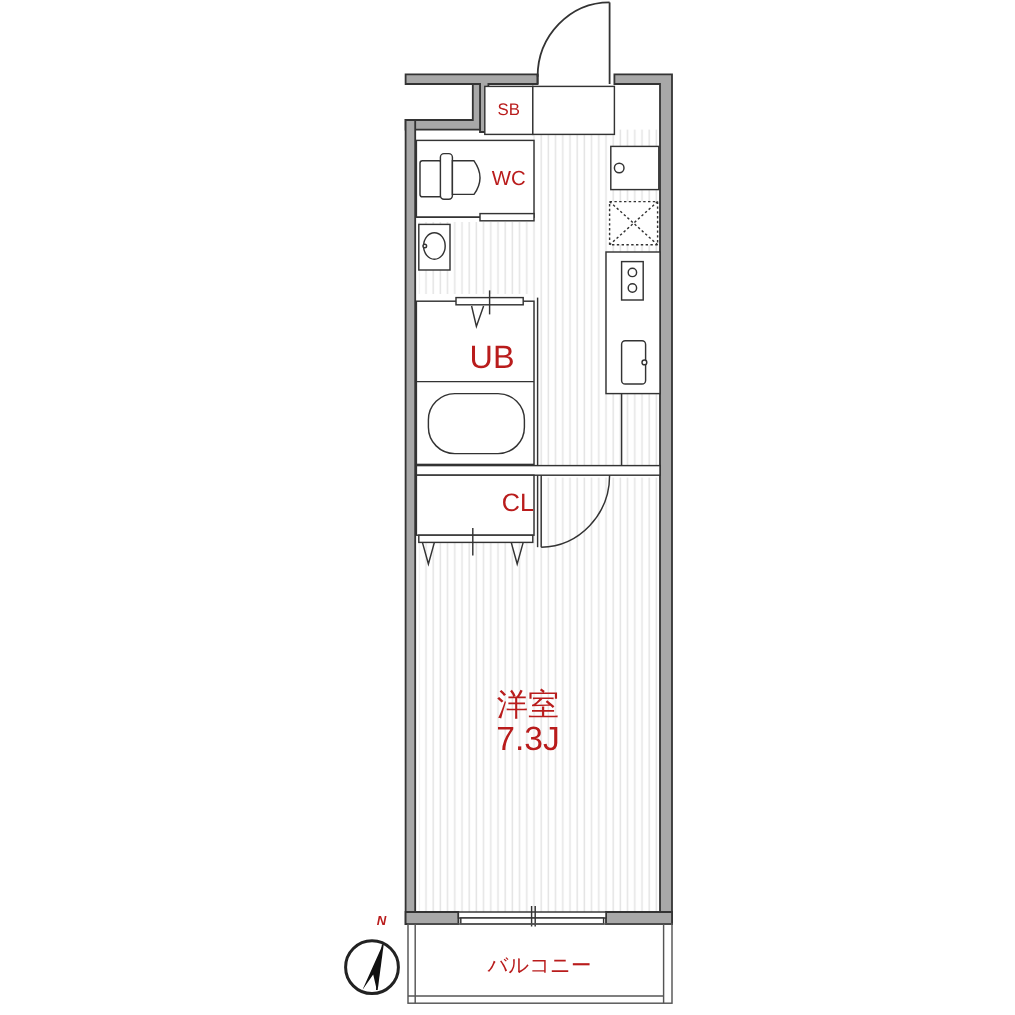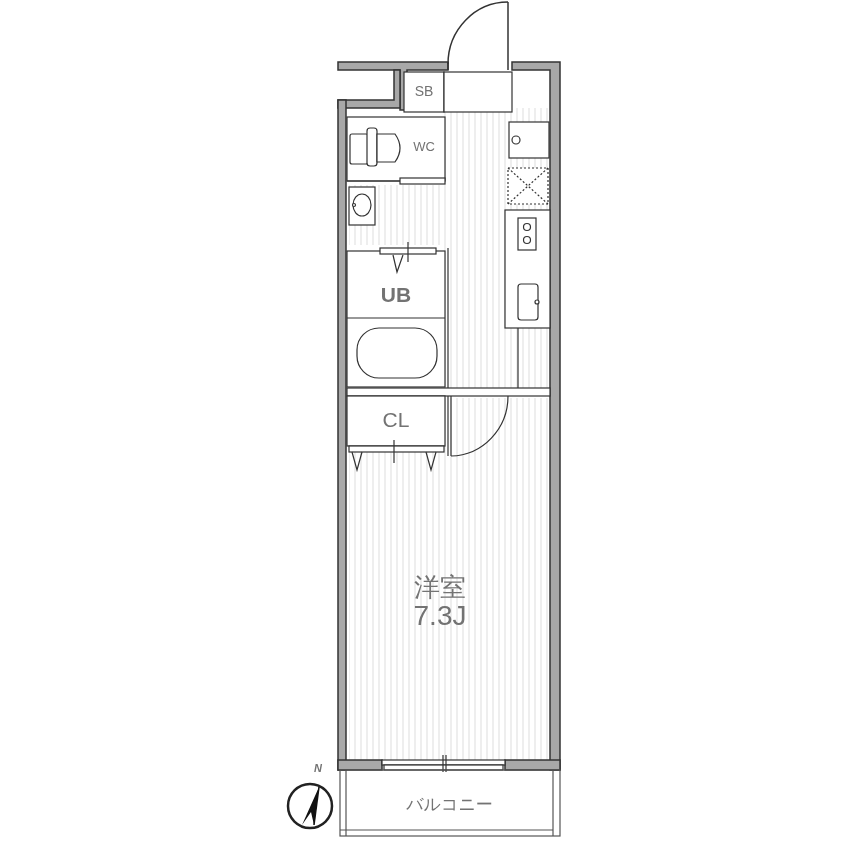--- a/index.html
+++ b/index.html
@@ -1,18 +1,18 @@
 <!DOCTYPE html>
 <html><head>
 <meta charset="utf-8">
 <style>
   html, body { margin:0; padding:0; background:#ffffff; }
   body { width:846px; height:846px; position:relative; overflow:hidden; font-family:"Liberation Sans", "DejaVu Sans", sans-serif; }
   svg { position:absolute; left:0; top:0; }
-  .lbl { position:absolute; color:#737373; text-align:center; white-space:nowrap; }
+  .lbl { position:absolute; color:#b91c1c; text-align:center; white-space:nowrap; }
 </style>
 </head>
 <body>
 
 <svg width="846" height="846" viewBox="0 0 846 846">
   <defs>
     <pattern id="stripes" width="6" height="10" patternUnits="userSpaceOnUse">
       <rect width="6" height="10" fill="#ffffff"></rect>
       <line x1="1" y1="0" x2="1" y2="10" stroke="#e4e4e4" stroke-width="1.2"></line>
     </pattern>
@@ -127,19 +127,19 @@
   </g>
 
   <g>
     <circle cx="310" cy="806" r="22" fill="#fff" stroke="#222" stroke-width="2.5"></circle>
     <path d="M319 787 L302 825 L311 812 L314 825 Z" fill="#111"></path>
     <line x1="319" y1="787" x2="314" y2="825" stroke="#111" stroke-width="1.5"></line>
   </g>
 </svg>
 
 <div class="lbl" style="left:404px;top:83px;width:40px;font-size:14px;">SB</div>
-<div class="lbl" style="left:404px;top:139px;width:40px;font-size:13px;">WC</div>
-<div class="lbl" style="left:347px;top:283px;width:98px;font-size:21px;font-weight:bold;">UB</div>
-<div class="lbl" style="left:347px;top:408px;width:98px;font-size:21px;">CL</div>
+<div class="lbl" style="left:404px;top:139px;width:40px;font-size:17px;">WC</div>
+<div class="lbl" style="left:361px;top:283px;width:98px;font-size:27px;">UB</div>
+<div class="lbl" style="left:347px;top:408px;width:98px;font-size:21px;text-align:right;">CL</div>
 <div class="lbl" style="left:395px;top:570px;width:90px;font-size:26px;">洋室</div>
 <div class="lbl" style="left:395px;top:600px;width:90px;font-size:28px;">7.3J</div>
 <div class="lbl" style="left:346px;top:793px;width:207px;font-size:17px;">バルコニー</div>
 <div class="lbl" style="left:308px;top:762px;width:20px;font-size:11px;font-style:italic;font-weight:bold;">N</div>
 
 </body></html>

